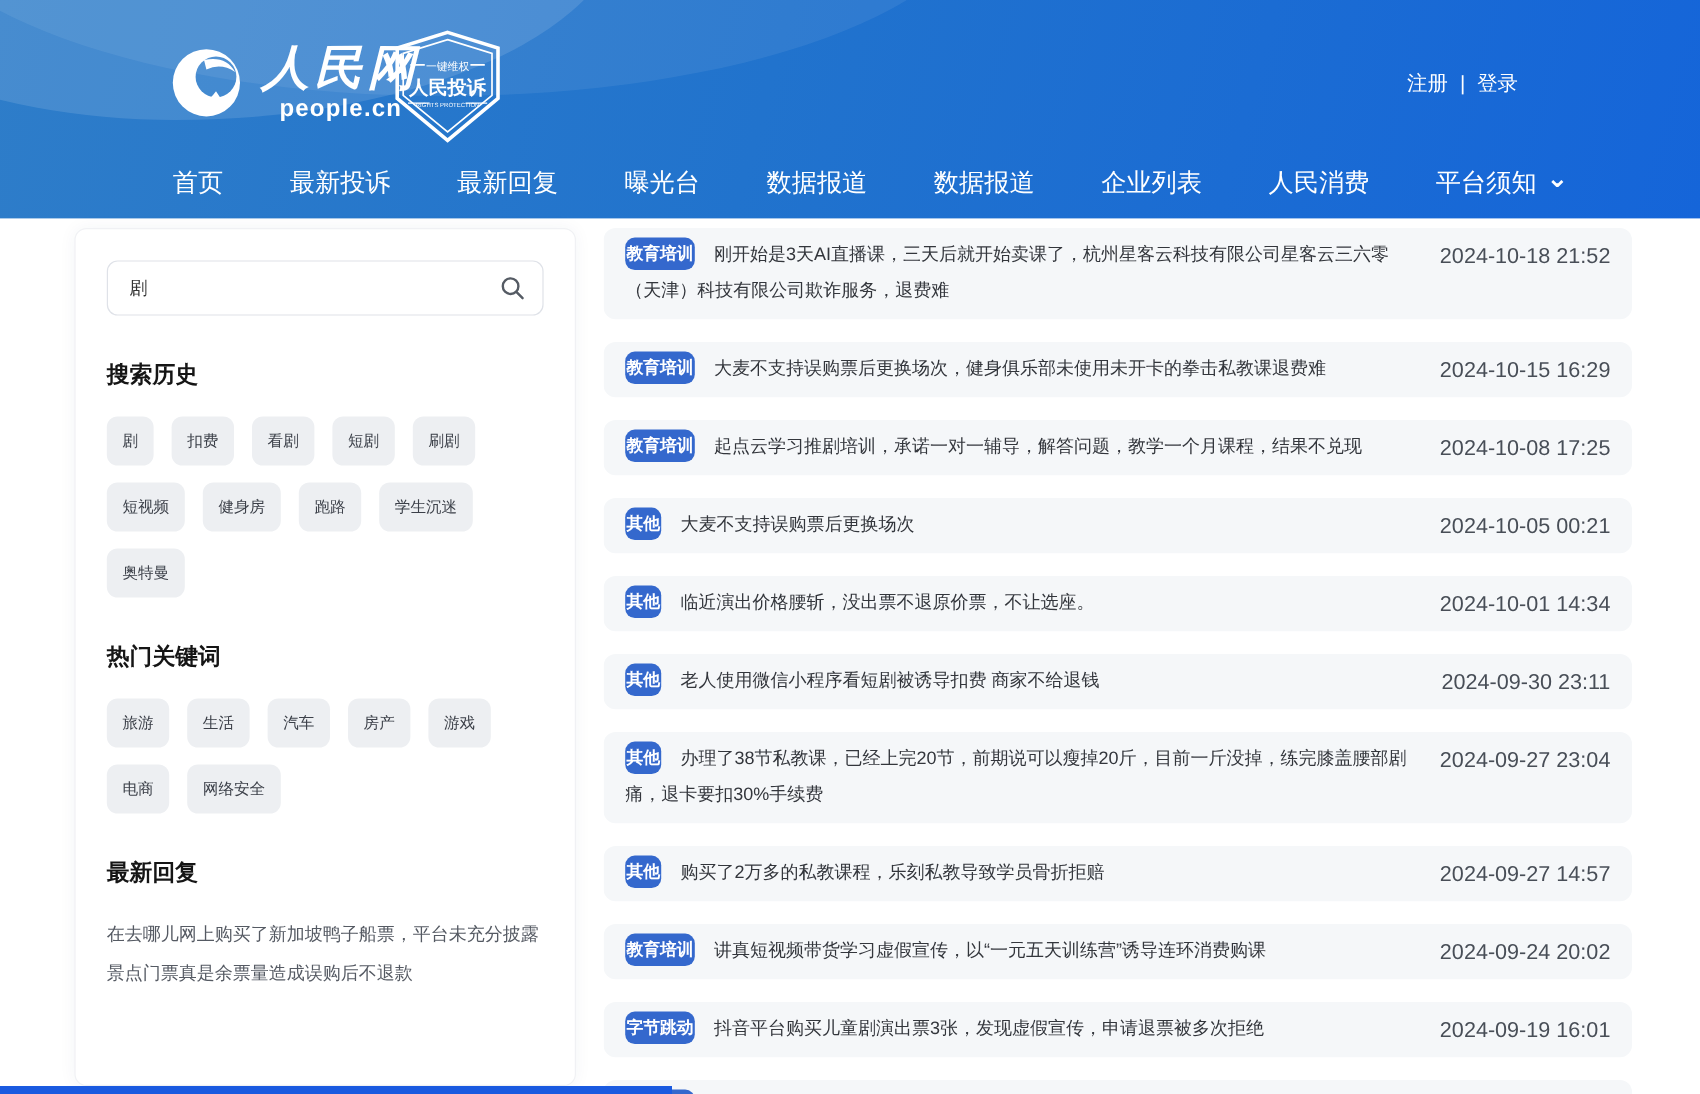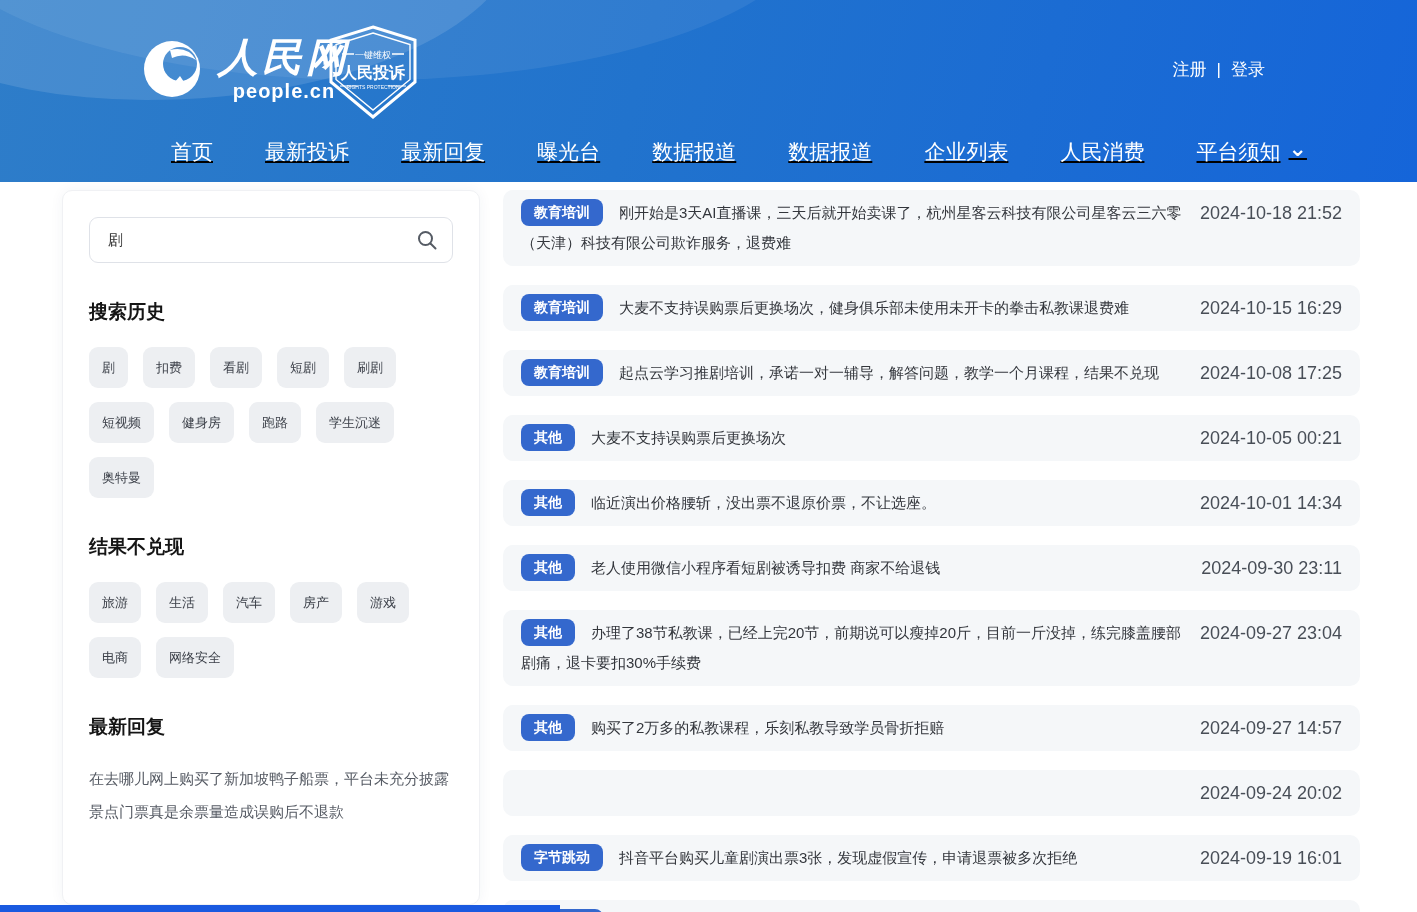--- a/index.html
+++ b/index.html
@@ -20,22 +20,22 @@
   .logo-texts { display:flex; flex-direction:column; align-items:center; line-height:1; }
   .logo-title { font-size:40px; font-weight:bold; font-style:italic; letter-spacing:4px; }
   .logo-sub { font-size:20px; font-weight:bold; margin-top:4px; letter-spacing:1px; }
 
   .shield { position:absolute; left:324px; top:24px; width:98px; height:96px; color:#fff; }
   .shield svg { width:100%; height:100%; }
 
   .auth { position:absolute; right:152px; top:58px; color:#fff; font-size:17px; display:flex; gap:10px; align-items:center; }
   .auth a { color:#fff; text-decoration:none; cursor:pointer; }
 
-  .nav { position:absolute; left:171px; right:110px; bottom:16px; display:flex;
-    justify-content:space-between; align-items:center;text-decoration:underline; }
+  .nav { position:absolute; left:144px; right:110px; bottom:16px; display:flex;
+    justify-content:space-between; align-items:center; }
   .nav-repeat { display:contents; }
   .nav-item { color:#fff; font-size:21px; cursor:pointer; white-space:nowrap; display:flex; align-items:center; }
   .nav-caret { font-size:22px; margin-left:8px; line-height:0.5; transform:translateY(-4px); font-weight:bold; }
 
   
   .sidebar { position:absolute; left:62px; top:190px; width:418px; height:715px;
     background:#fff; border:1px solid #f0f1f4; border-radius:10px;
     box-shadow:0 0 14px rgba(40,60,90,0.05); padding:26px 26px; overflow:hidden; }
 
   .search-box { position:relative; width:100%; height:46px; border:1px solid #dfe2e8;
@@ -54,21 +54,21 @@
   .reply-date { color:#a2a7ae; font-size:14px; margin-top:4px; }
 
   
   .main { position:absolute; left:503px; top:190px; width:857px; height:722px; overflow:hidden; }
   .complaints-repeat { display:block; }
   .row { background:#f5f7f9; border-radius:10px; padding:8px 18px; margin-bottom:19px;
     overflow:hidden; cursor:pointer; }
   .row-date { float:right; color:#484e57; font-size:18px; line-height:30px; margin-left:18px; }
   .row-body { font-size:15px; color:#33363c; line-height:30px; }
   .row-tag { display:inline-block; background:#3468cd; color:#fff; font-size:14px; font-weight:bold;
-    padding:5px 13px; border-radius:8px; margin-right:16px; line-height:1.2;
+    padding:5px 1px; border-radius:8px; margin-right:16px; line-height:1.2;
     transform:translateY(-1px); }
 
   
   .footer-strip { position:absolute; left:0; bottom:0; width:560px; height:7px;
     background:#1a5ae0; }
 </style>
 </head>
 <body>
 
 <div class="header">
@@ -192,21 +192,21 @@
 
       <span class="tag">健身房</span>
 
       <span class="tag">跑路</span>
 
       <span class="tag">学生沉迷</span>
 
       <span class="tag">奥特曼</span>
     </div>
 
-  <div class="side-title">结果不兑现</div>
+  <div class="side-title">热门关键词</div>
   <div class="tag-wrap">
 
       <span class="tag">旅游</span>
 
       <span class="tag">生活</span>
 
       <span class="tag">汽车</span>
 
       <span class="tag">房产</span>
 
@@ -282,20 +282,23 @@
 
       <div class="row">
         <span class="row-date">2024-09-27 14:57</span>
         <div class="row-body">
           <span class="row-tag">其他</span><span>购买了2万多的私教课程，乐刻私教导致学员骨折拒赔</span>
         </div>
       </div>
 
       <div class="row">
         <span class="row-date">2024-09-24 20:02</span>
+        <div class="row-body">
+          <span class="row-tag">教育培训</span><span>讲真短视频带货学习虚假宣传，以“一元五天训练营”诱导连环消费购课</span>
+        </div>
       </div>
 
       <div class="row">
         <span class="row-date">2024-09-19 16:01</span>
         <div class="row-body">
           <span class="row-tag">字节跳动</span><span>抖音平台购买儿童剧演出票3张，发现虚假宣传，申请退票被多次拒绝</span>
         </div>
       </div>
 
       <div class="row">

